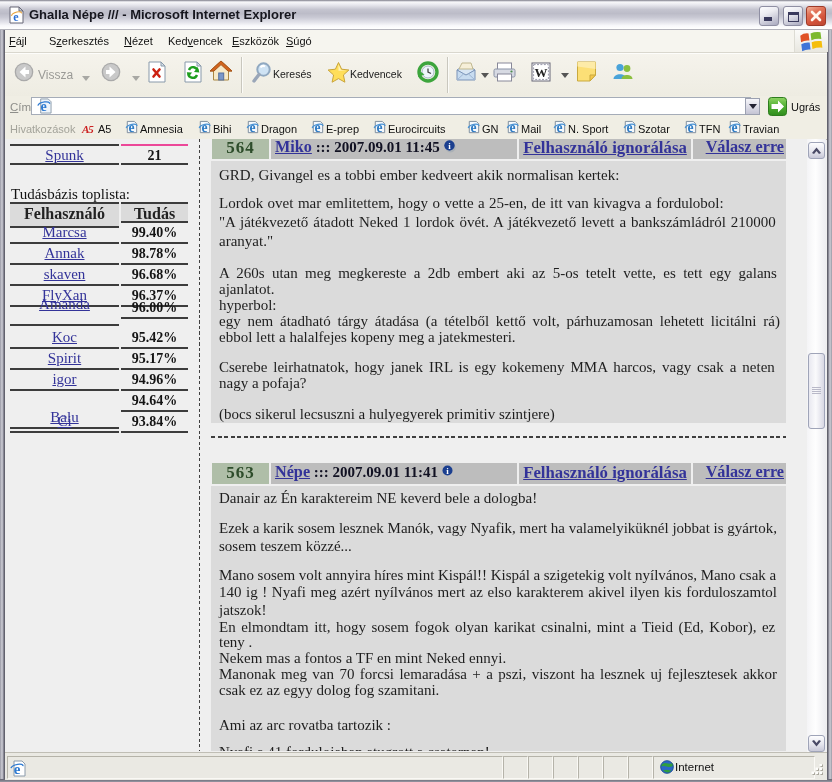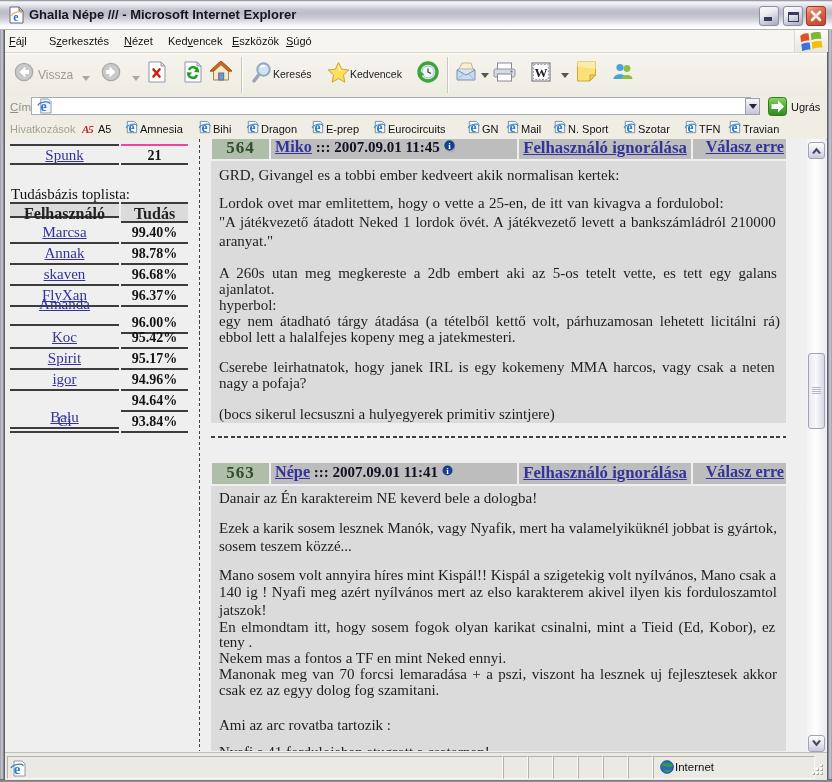--- a/index.html
+++ b/index.html
@@ -296,32 +296,32 @@
 <span class="litem" style="left:694px">TFN</span>
 <span class="litem" style="left:738px">Travian</span>
 </div>
 
 <div class="abs" id="content">
 
  <div class="srow c1 ser" style="top:4.5px;height:21px;border-top:2px solid #3C3C3C"><span class="sname"><span class="lk">Spunk</span></span></div>
  <div class="srow c2 ser" style="top:4.5px;height:21px;border-top:2px solid #ec4899"><span class="spct">21</span></div>
  <div class="abs ser" style="left:6px;top:46.5px;font-size:15px;color:#111">Tudásbázis toplista:</div>
 
- <div class="srow c1 ser hdr" style="top:62.5px;height:16px;border-top:2px solid #3C3C3C">Felhasználó</div>
+ <div class="srow c1 ser hdr" style="top:62.5px;height:26px;border-top:2px solid #3C3C3C">Felhasználó</div>
  <div class="srow c2 ser hdr" style="top:62.5px;height:21px;border-top:2px solid #3C3C3C">Tudás</div>
  <div class="srow c1 ser" style="top:83.5px;height:21px"><span class="sname"><span class="lk">Marcsa</span></span></div>
  <div class="srow c2 ser" style="top:83.5px;height:21px"><span class="spct">99.40%</span></div>
  <div class="srow c1 ser" style="top:104.5px;height:21px"><span class="sname"><span class="lk">Annak</span></span></div>
  <div class="srow c2 ser" style="top:104.5px;height:21px"><span class="spct">98.78%</span></div>
  <div class="srow c1 ser" style="top:125.5px;height:21px"><span class="sname"><span class="lk">skaven</span></span></div>
  <div class="srow c2 ser" style="top:125.5px;height:21px"><span class="spct">96.68%</span></div>
  <div class="srow c1 ser" style="top:146.5px;height:21px"><span class="sname"><span class="lk">FlyXan</span></span></div>
  <div class="srow c2 ser" style="top:146.5px;height:21px"><span class="spct">96.37%</span></div>
  <div class="srow c1 ser" style="top:156px;height:31px"><span class="sname"><span class="lk">Amanda</span></span></div>
- <div class="srow c2 ser" style="top:174px;height:21px"><span class="spct">96.00%</span></div>
+ <div class="srow c2 ser" style="top:159px;height:21px"><span class="spct">96.00%</span></div>
  <div class="srow c1 ser" style="top:188.5px;height:21px"><span class="sname"><span class="lk">Koc</span></span></div>
  <div class="srow c2 ser" style="top:188.5px;height:21px"><span class="spct">95.42%</span></div>
  <div class="srow c1 ser" style="top:209.5px;height:21px"><span class="sname"><span class="lk">Spirit</span></span></div>
  <div class="srow c2 ser" style="top:209.5px;height:21px"><span class="spct">95.17%</span></div>
  <div class="srow c1 ser" style="top:230.5px;height:21px"><span class="sname"><span class="lk">igor</span></span></div>
  <div class="srow c2 ser" style="top:230.5px;height:21px"><span class="spct">94.96%</span></div>
  <div class="srow c1 ser" style="top:269px;height:21px"><span class="sname"><span class="lk">Balu</span></span></div>
  <div class="srow c2 ser" style="top:251.5px;height:21px"><span class="spct">94.64%</span></div>
  <div class="srow c1 ser" style="top:272.5px;height:21px"><span class="sname"><span class="lk">Ci</span></span></div>
  <div class="srow c2 ser" style="top:272.5px;height:21px"><span class="spct">93.84%</span></div>

